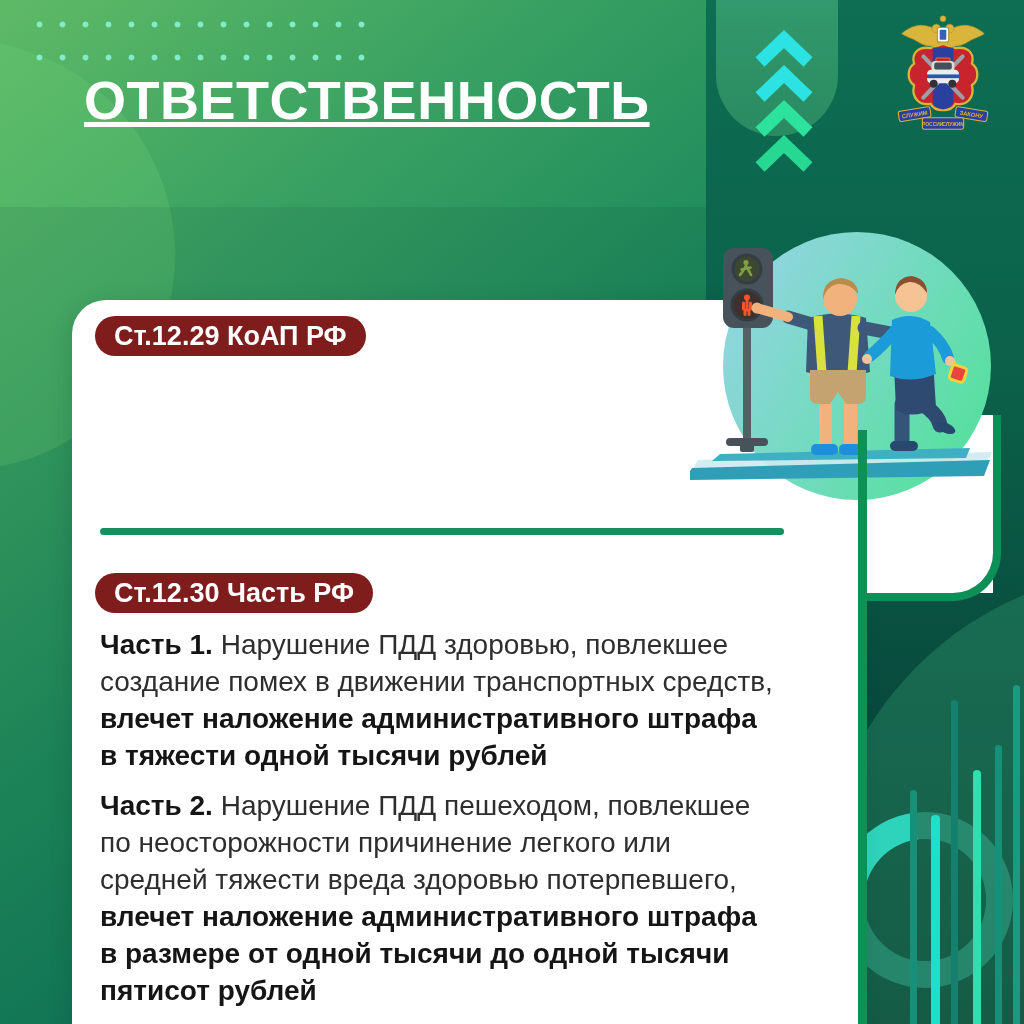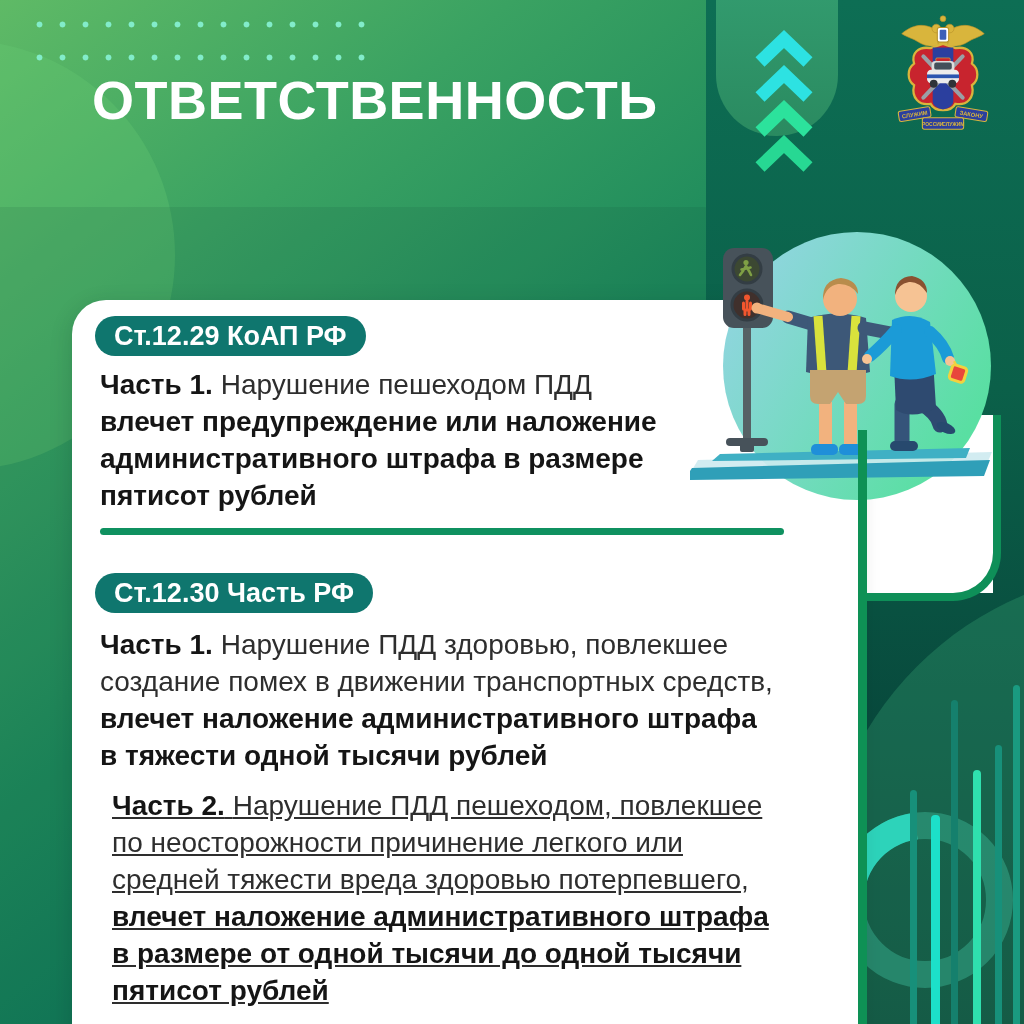--- a/index.html
+++ b/index.html
@@ -23,38 +23,38 @@
   .ring{left:837px;top:812px;width:122px;height:122px;border-radius:50%;
     border:27px solid rgba(62,190,158,0.42);}
   .ring-hi{left:837px;top:812px;width:122px;height:122px;border-radius:50%;
     border:27px solid transparent;border-left-color:rgba(47,224,200,0.85);transform:rotate(38deg);}
   .vline{width:7px;border-radius:4px;}
   
   .dots{left:28px;top:8px;width:348px;height:66px;
     background-image:radial-gradient(circle,#82ecca 2.6px,rgba(0,0,0,0) 3.3px);
     background-size:23px 33px;}
   
-  .title{left:92px;top:72px;width:700px;color:#fff;font-weight:bold;
-    font-size:54px;line-height:57px;letter-spacing:0.5px;}
+  .title{left:84px;top:72px;width:700px;color:#fff;font-weight:bold;
+    font-size:54px;line-height:57px;letter-spacing:0.5px;text-decoration:underline;}
   
   .back-card{left:867px;top:415px;width:126px;height:178px;background:#fff;}
   .back-card-border{left:867px;top:415px;width:126px;height:178px;background:transparent;
     border-right:8px solid #0e8f58;border-bottom:8px solid #0e8f58;border-bottom-right-radius:48px;}
   .card{left:72px;top:300px;width:786px;height:760px;background:#fff;border-radius:34px;
     box-shadow:0 6px 22px rgba(0,40,28,0.18);}
   .accent-line{left:858px;top:430px;width:9px;height:594px;background:#0e9155;}
-  .badge{position:absolute;display:inline-block;background:#0f766e;color:#fff;font-weight:bold;
+  .badge{position:absolute;display:inline-block;background:#7f1d1d;color:#fff;font-weight:bold;
     font-size:27px;line-height:40px;height:40px;padding:0 19px;border-radius:21px;white-space:nowrap;}
   .badge1{left:23px;top:16px;}
   .badge2{left:23px;top:273px;}
   .para{position:absolute;margin:0;font-size:28px;line-height:37px;color:#2e2e2e;}
   .para b{color:#151515;}
   .p1{left:28px;top:66px;width:560px;}
   .p2{left:28px;top:326px;width:675px;}
-  .p3{left:40px;top:487px;width:660px;text-decoration:underline;}
+  .p3{left:28px;top:487px;width:660px;}
   .divider{left:28px;top:228px;width:684px;height:7px;border-radius:4px;background:#0f9160;}
   
   .emblem{left:891px;top:12px;}
   .illu{left:690px;top:222px;}
 </style>
 </head>
 <body>
 
 <div class="poster">
 
@@ -86,25 +86,20 @@
     <span>ОТВЕТСТВЕННОСТЬ</span><br>
     <br>
   </h1>
 
   <div class="abs back-card"></div>
 
   <div class="abs card">
 
     <span class="badge badge1">Ст.12.29 КоАП РФ</span>
 
-    <p class="para p1">
-      <b>Часть 1.</b>
-      <span>Нарушение пешеходом ПДД</span>
-      <b>влечет предупреждение или наложение административного штрафа в размере пятисот рублей</b>
-    </p>
 
     <div class="abs divider"></div>
 
     <span class="badge badge2">Ст.12.30 Часть РФ</span>
 
     <p class="para p2">
       <b>Часть 1.</b>
       <span>Нарушение ПДД здоровью, повлекшее создание помех в движении транспортных средств,</span>
       <b>влечет наложение административного штрафа в тяжести одной тысячи рублей</b>
     </p>

